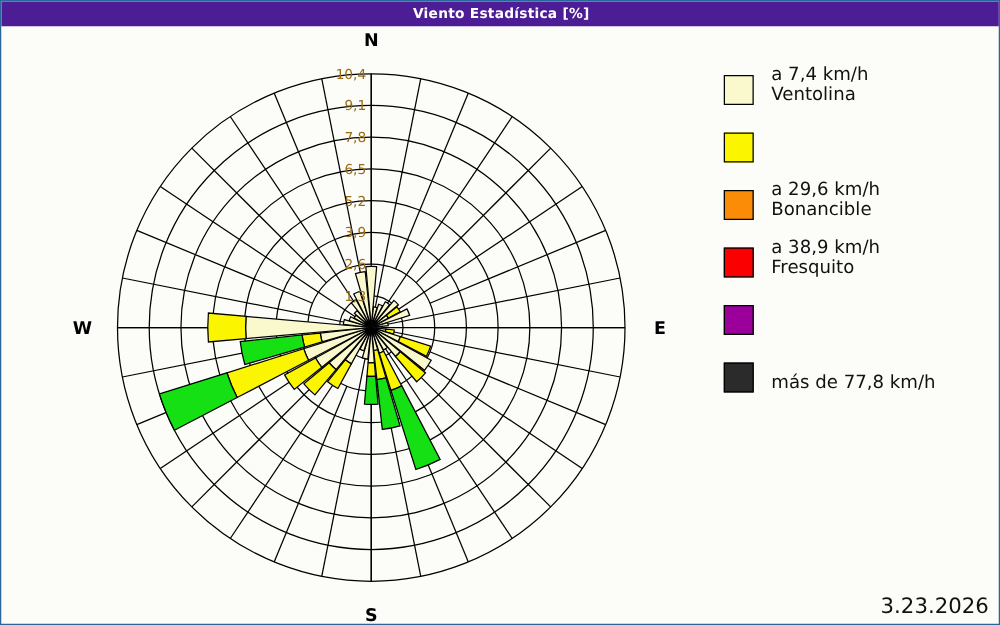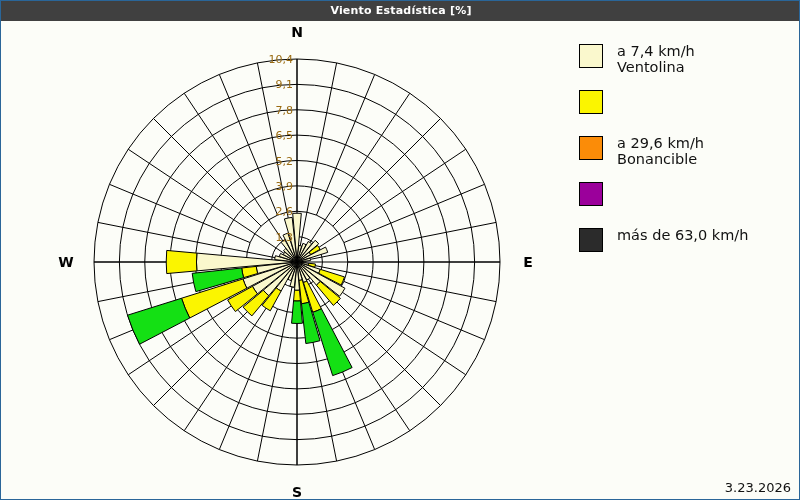--- a/index.html
+++ b/index.html
@@ -14,21 +14,21 @@
     width: 800px; height: 500px;
     box-sizing: border-box;
     background: #fcfdf8;
     border: 1px solid #2a6699;
     overflow: hidden;
   }
   #titlebar {
     position: absolute;
     left: 0; top: 0;
     width: 800px; height: 20px;
-    background: #404040;
+    background: #4c1d95;
     color: #ffffff;
     font-size: 11px;
     font-weight: bold;
     display: flex;
     align-items: center;
     justify-content: center;
     letter-spacing: .2px;
   }
   #titlebar-text { line-height: 20px; }
 
@@ -39,21 +39,21 @@
   }
   #plot-svg { display: block; }
 
   #legend {
     position: absolute;
     left: 578px; top: 42px;
     width: 215px;
   }
   .legend-row {
     display: flex;
-    align-items: flex-start;
+    align-items: flex-end;
     margin-bottom: 5px;
     height: 41px;
   }
   .legend-swatch {
     width: 24px; height: 24px;
     border: 1px solid #000;
     box-sizing: border-box;
     flex: 0 0 auto;
     margin-top: 1px;
   }
@@ -63,21 +63,21 @@
   }
   .legend-line {
     font-size: 14.5px;
     color: #111;
     white-space: nowrap;
   }
 
   #datestamp {
     position: absolute;
     right: 8px; bottom: 4px;
-    font-size: 13px;
+    font-size: 17px;
     color: #111;
   }
 
   .cardinal {
     font-size: 14px;
     font-weight: bold;
     fill: #000;
   }
   .rtick {
     font-size: 11px;
@@ -232,25 +232,32 @@
         <div class="legend-swatch" style="background: rgb(251, 245, 0);"></div>
       </div>
       <div class="legend-row">
         <div class="legend-swatch" style="background: rgb(251, 140, 8);"></div>
         <div class="legend-labels">
           <div class="legend-line">a 29,6 km/h</div>
           <div class="legend-line">Bonancible</div>
         </div>
       </div>
       <div class="legend-row">
+        <div class="legend-swatch" style="background: rgb(251, 0, 0);"></div>
+        <div class="legend-labels">
+          <div class="legend-line">a 38,9 km/h</div>
+          <div class="legend-line">Fresquito</div>
+        </div>
+      </div>
+      <div class="legend-row">
         <div class="legend-swatch" style="background: rgb(155, 0, 155);"></div>
       </div>
       <div class="legend-row">
         <div class="legend-swatch" style="background: rgb(43, 43, 43);"></div>
         <div class="legend-labels">
-          <div class="legend-line">más de 63,0 km/h</div>
+          <div class="legend-line">más de 77,8 km/h</div>
         </div>
       </div>
     </div>
 
   <div id="datestamp">3.23.2026</div>
 
 </div>
 
 </body></html>

